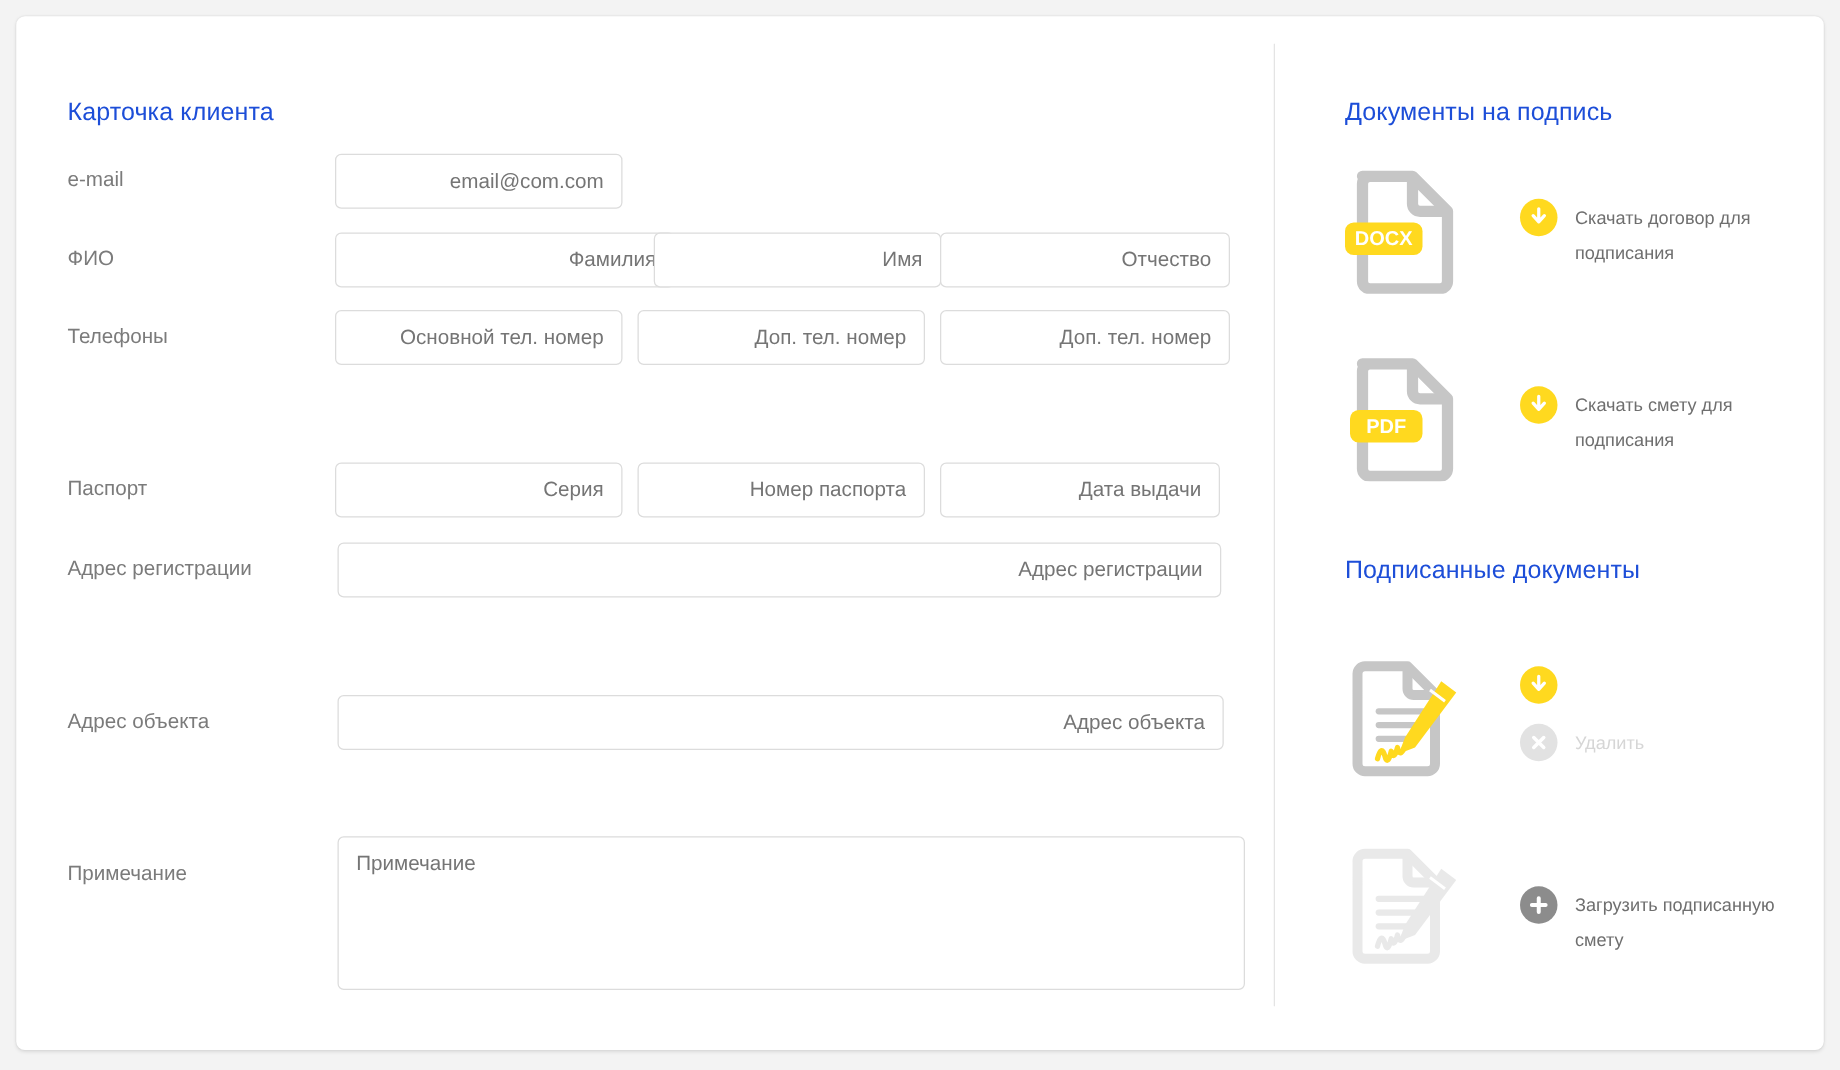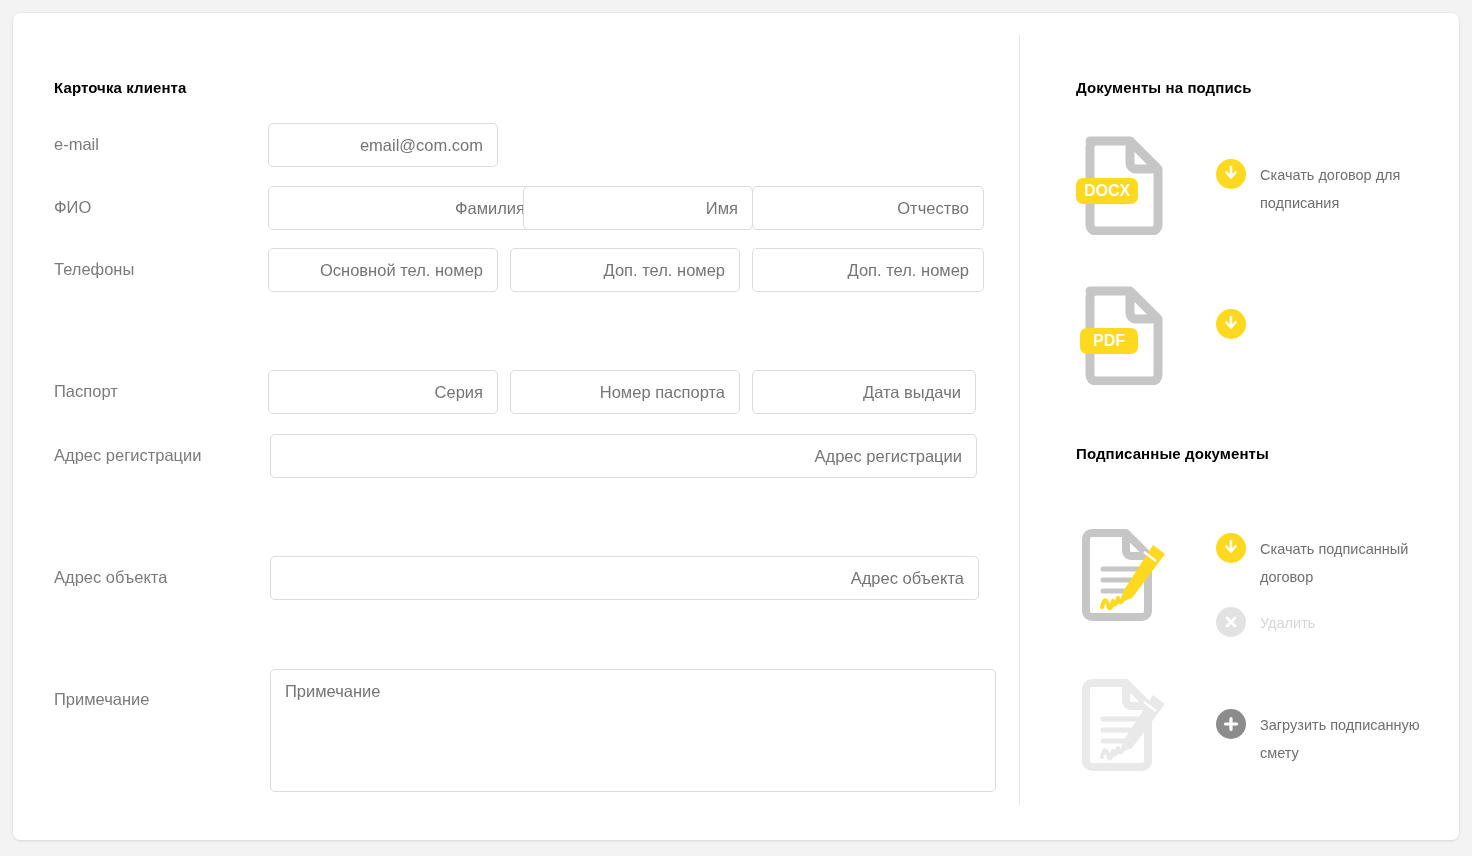--- a/index.html
+++ b/index.html
@@ -45,23 +45,23 @@
   .form-col {
     position: absolute;
     left: 41px;
     top: 0;
     width: 950px;
     height: 827px;
   }
 
   .section-title {
     position: absolute;
-    font-size: 15px;
-    font-weight: bold;
-    color: #000000;
+    font-size: 20px;
+    font-weight: normal;
+    color: #1d4ed8;
     letter-spacing: 0.1px;
     white-space: nowrap;
   }
 
   .row { position: absolute; left: 0; }
 
   .row-label {
     position: absolute;
     left: 0;
     width: 190px;
@@ -242,20 +242,21 @@
             <text x="33" y="61" text-anchor="middle" font-family="'Liberation Sans', sans-serif" font-size="16" font-weight="bold" fill="#ffffff">PDF</text>
           </svg>
         </div>
         <div class="doc-actions" style="top:24px;">
           <div class="action">
             <span class="action-circle yellow">
               <svg width="30" height="30" viewBox="0 0 30 30">
                 <path d="M15 8 v9 M10.5 13.5 L15 18.5 L19.5 13.5" stroke="#ffffff" stroke-width="2.6" fill="none" stroke-linecap="round" stroke-linejoin="round"></path>
               </svg>
             </span>
+            <span class="action-label">Скачать смету для подписания</span>
           </div>
         </div>
       </div>
 
       <div class="section-title" style="top:432px;left:0;">Подписанные документы</div>
 
       <div class="doc-item" style="top:512px;">
         <div class="doc-icon">
           <svg width="100" height="100" viewBox="0 0 100 100">
             <path d="M16 8 h34 l22 22 v56 a6 6 0 0 1 -6 6 h-50 a6 6 0 0 1 -6 -6 v-72 a6 6 0 0 1 6 -6 z" fill="#ffffff" stroke="#c6c6c6" stroke-width="8" stroke-linejoin="round"></path>
@@ -272,21 +273,20 @@
             <path d="M68 27 l12 9" stroke="#ffffff" stroke-width="2.4" fill="none"></path>
           </svg>
         </div>
         <div class="doc-actions" style="top:8px;">
           <div class="action">
             <span class="action-circle yellow">
               <svg width="30" height="30" viewBox="0 0 30 30">
                 <path d="M15 8 v9 M10.5 13.5 L15 18.5 L19.5 13.5" stroke="#ffffff" stroke-width="2.6" fill="none" stroke-linecap="round" stroke-linejoin="round"></path>
               </svg>
             </span>
-            <span class="action-label">Скачать подписанный договор</span>
           </div>
           <div class="action" style="margin-top:16px;">
             <span class="action-circle faded">
               <svg width="30" height="30" viewBox="0 0 30 30">
                 <path d="M11 11 L19 19 M19 11 L11 19" stroke="#ffffff" stroke-width="2.8" fill="none" stroke-linecap="round"></path>
               </svg>
             </span>
             <span class="action-label muted">Удалить</span>
           </div>
         </div>

